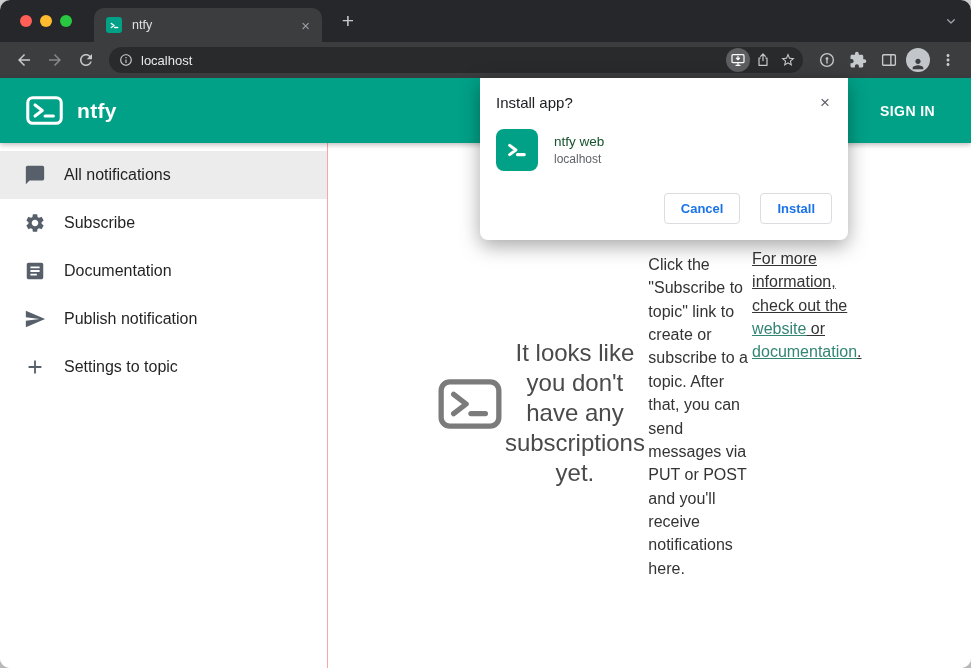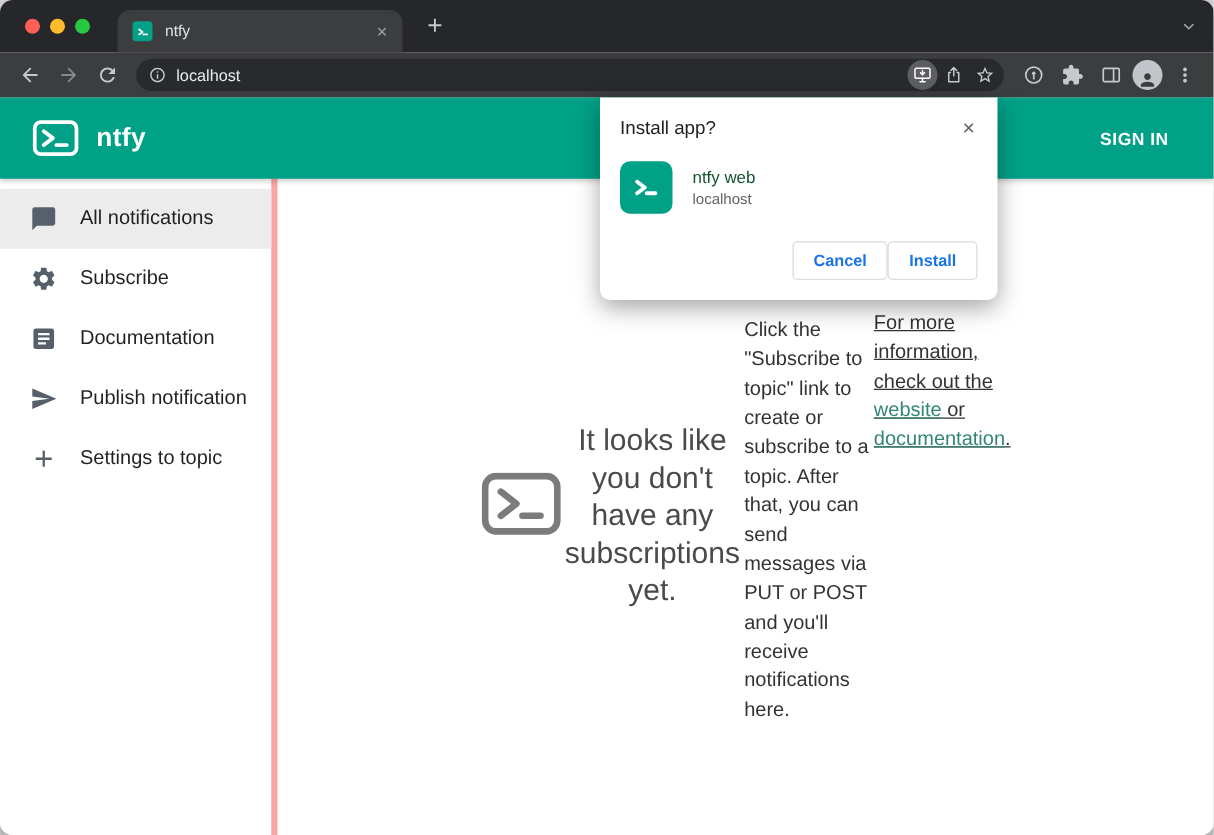--- a/index.html
+++ b/index.html
@@ -62,50 +62,50 @@
   .header-spacer { flex:1; }
   .signin-btn { font-size:14px; font-weight:bold; letter-spacing:.4px; padding:9px 10px;
                 cursor:pointer; background:none; border:none; color:#fff;
                 font-family:inherit; }
   .signup-btn { font-size:14px; font-weight:bold; letter-spacing:.4px; padding:9px 18px;
                 border:1.5px solid rgba(255,255,255,.85); border-radius:5px; cursor:pointer;
                 background:none; color:#fff; font-family:inherit; }
 
   
   .app-body { display:flex; height:525px; background:#fff; }
-  .sidebar { width:222px; border-right:5px solid #fca5a5; padding-top:8px; flex:none; }
+  .sidebar { width:328px; border-right:1px solid #fca5a5; padding-top:8px; flex:none; }
   .side-item { height:48px; display:flex; align-items:center; gap:18px; padding:0 16px 0 24px;
                font-size:16px; color:rgba(0,0,0,.87); cursor:pointer; }
   .side-item.selected { background:#ececec; }
   .side-item svg { width:22px; height:22px; color:#57606a; flex:none; }
 
   .content { flex:1; display:flex; align-items:center; justify-content:center; }
   .empty { width:424px; display:flex; flex-direction:row; align-items:center; }
   .empty-icon svg { width:64px; height:50px; color:#7b7b7b; }
   .empty-title { margin-top:14px; font-size:24px; font-weight:400; color:#4a4a4a;
                  text-align:center; line-height:1.25; }
   .empty-text { margin-top:22px; font-size:16px; color:#333; line-height:1.46;
                 width:366px; align-self:flex-start; }
   .empty-text + .empty-text { margin-top:16px;text-decoration:underline; }
   .content a { color:var(--link); text-decoration:underline; cursor:pointer; }
 
   
-  .install-dialog { position:absolute; left:480px; top:78px; width:318px; background:#fff;
+  .install-dialog { position:absolute; left:480px; top:78px; width:368px; background:#fff;
                     border-radius:0 0 8px 8px; box-shadow:0 6px 20px rgba(0,0,0,.35);
                     padding:16px; z-index:60; }
   .dlg-head { display:flex; justify-content:space-between; align-items:flex-start; }
   .dlg-title { font-size:15px; color:#202124; font-weight:400; }
   .dlg-close { color:#5f6368; font-size:17px; line-height:1; cursor:pointer; padding:0 2px; }
   .dlg-app { display:flex; align-items:center; gap:16px; margin-top:18px; }
   .dlg-icon { width:42px; height:42px; border-radius:8px; background:var(--teal);
               display:flex; align-items:center; justify-content:center; flex:none; }
   .dlg-icon svg { width:26px; height:20px; color:#fff; }
   .dlg-name { font-size:13.5px; color:#14532d; }
   .dlg-origin { font-size:12px; color:#5f6368; margin-top:3px; }
-  .dlg-actions { display:flex; justify-content:flex-end; gap:0; margin-top:22px; }
+  .dlg-actions { display:flex; justify-content:flex-end; gap:20px; margin-top:22px; }
   .dlg-btn { font-size:13px; font-weight:bold; color:#1a73e8; background:#fff;
              border:1px solid #dadce0; border-radius:4px; padding:7px 16px; cursor:pointer;
              font-family:inherit; }
 </style>
 </head>
 <body>
 
 <div class="window">
 
   <div class="titlebar">

